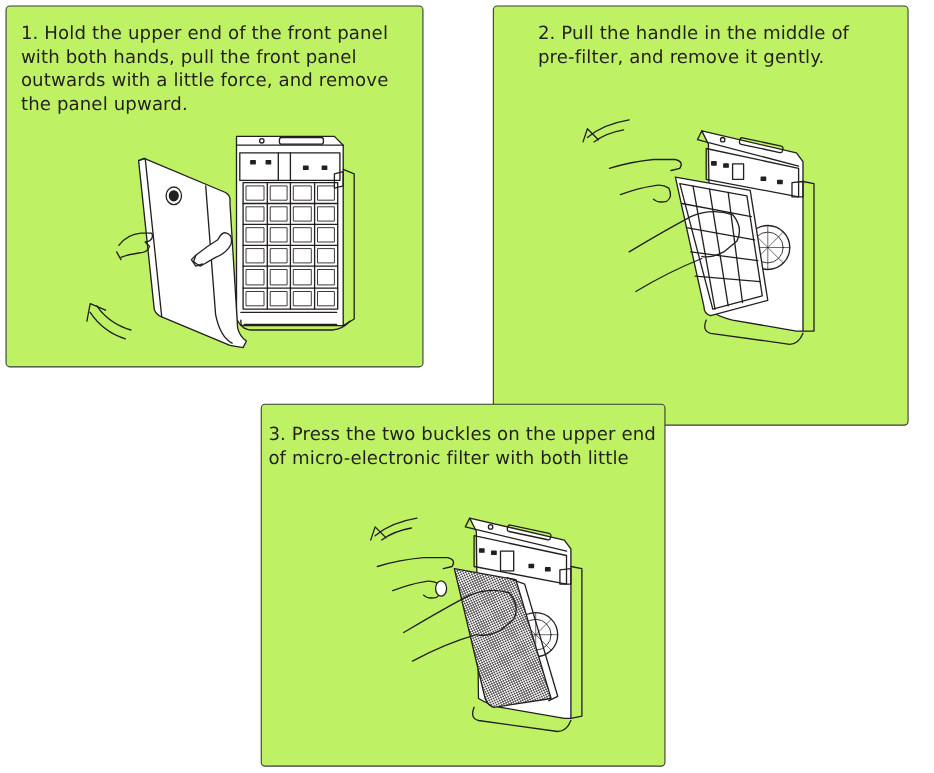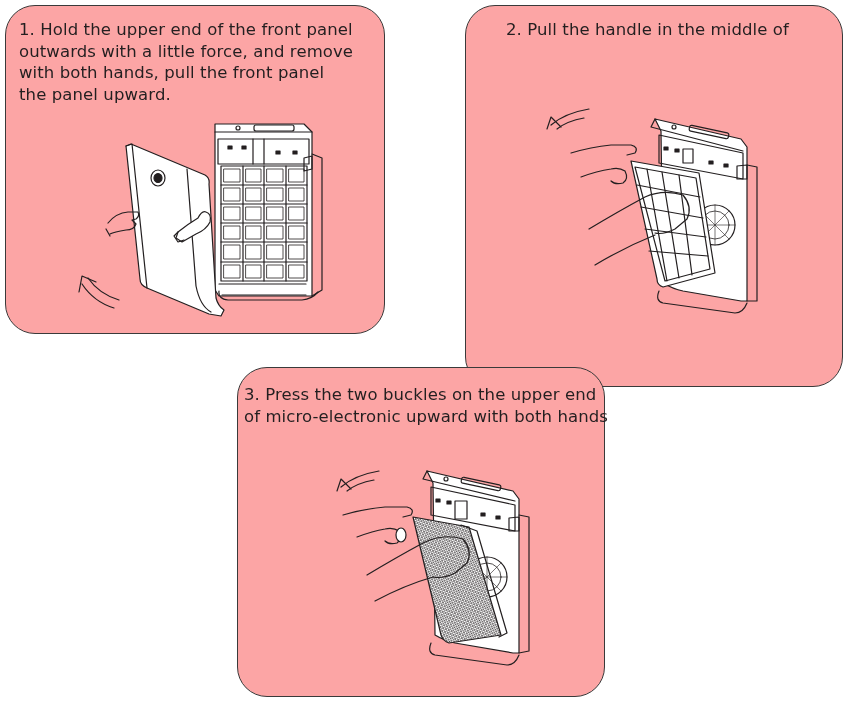--- a/index.html
+++ b/index.html
@@ -1,37 +1,37 @@
 <!DOCTYPE html>
 <html><head>
 <meta charset="utf-8">
 <style>
   html, body { margin: 0; padding: 0; background: #ffffff; }
   body { width: 849px; height: 703px; position: relative; overflow: hidden;
          font-family: "DejaVu Sans", "Liberation Sans", sans-serif; color: #231f20; }
-  .panel { position: absolute; border: 1.3px solid #3a3a3a; border-radius: 30px; background: #fca5a5; box-sizing: border-box; }
+  .panel { position: absolute; border: 1.3px solid #3a3a3a; border-radius: 4px; background: #bef264; box-sizing: border-box; }
   #p1 { left: 5px; top: 5px; width: 380px; height: 329px; }
-  #p2 { left: 465px; top: 5px; width: 378px; height: 382px; }
+  #p2 { left: 448px; top: 5px; width: 378px; height: 382px; }
   #p3 { left: 237px; top: 367px; width: 368px; height: 330px; }
   .caption { position: absolute; font-size: 16.5px; line-height: 21.5px; letter-spacing: 0.1px; white-space: nowrap; }
   #p1 .caption { left: 13px; top: 13px; }
   #p2 .caption { left: 40px; top: 13px; }
   #p3 .caption { left: 6px; top: 16px; }
   .caption span { display: block; }
   svg.illus { position: absolute; left: 0; top: 0; overflow: visible; }
   svg.illus * { vector-effect: non-scaling-stroke; }
 </style>
 </head>
 <body>
 
 <div class="panel" id="p1">
   <div class="caption">
     <span>1. Hold the upper end of the front panel</span>
+    <span>with both hands, pull the front panel</span>
     <span>outwards with a little force, and remove</span>
-    <span>with both hands, pull the front panel</span>
     <span>the panel upward.</span>
   </div>
   <svg class="illus" width="380" height="329" fill="none" stroke="#231f20" stroke-width="1.2" stroke-linejoin="round" stroke-linecap="round">
 
     <g>
       <path d="M209 118 L298 118 L306 126 L306 290 L213 290 L209 284 Z" fill="#fff"></path>
       <path d="M306 148 L316 152 L316 284 L306 290"></path>
       <path d="M209 126 L306 126"></path>
       <rect x="248" y="119" width="40" height="6" rx="2"></rect>
       <circle cx="232" cy="122" r="2"></circle>
@@ -100,20 +100,21 @@
       <path d="M113 294 Q93 288 82 272"></path>
       <path d="M108 302 Q88 296 76 278"></path>
       <path d="M73 286 L76 270 L90 276"></path>
     </g>
   </svg>
 </div>
 
 <div class="panel" id="p2">
   <div class="caption">
     <span>2. Pull the handle in the middle of</span>
+    <span>pre-filter, and remove it gently.</span>
   </div>
   <svg class="illus" width="378" height="331" fill="none" stroke="#231f20" stroke-width="1.2" stroke-linejoin="round" stroke-linecap="round">
     <g transform="translate(-467,-5)">
       <path d="M656 118 L742 138 L748 146 L748 300 L742 300 L684 290 Q674 288 664 282 L662 130 Z" fill="#fff"></path>
       <path d="M656 118 L652 126 L744 150"></path>
       <path d="M748 164 L758 166 L758 300 L748 300"></path>
       <rect x="690" y="128" width="40" height="6" rx="2" transform="rotate(12 710 131)"></rect>
       <circle cx="675" cy="126" r="2"></circle>
       <path d="M660 134 L744 152 L744 178 L660 162 Z"></path>
       <rect x="684" y="148" width="10" height="14"></rect>
@@ -150,21 +151,21 @@
       <path d="M590 108 Q566 112 552 124"></path>
       <path d="M585 117 Q568 120 558 128"></path>
       <path d="M548 128 L552 116 L562 126"></path>
     </g>
   </svg>
 </div>
 
 <div class="panel" id="p3">
   <div class="caption">
     <span>3. Press the two buckles on the upper end</span>
-    <span>of micro-electronic upward with both hands</span>
+    <span>of micro-electronic filter with both little</span>
   </div>
   <svg class="illus" width="378" height="330" fill="none" stroke="#231f20" stroke-width="1.2" stroke-linejoin="round" stroke-linecap="round">
     <defs>
       <pattern id="mesh" width="3" height="3" patternUnits="userSpaceOnUse" patternTransform="rotate(20)">
         <rect width="3" height="3" fill="#fff" stroke="none"></rect>
         <path d="M0 0 L3 3 M3 0 L0 3" stroke="#231f20" stroke-width="0.6"></path>
       </pattern>
     </defs>
     <g transform="translate(-237,-367)">
       <path d="M426 470 L512 490 L518 498 L518 652 L512 652 L454 642 Q444 640 434 634 L432 482 Z" fill="#fff"></path>

